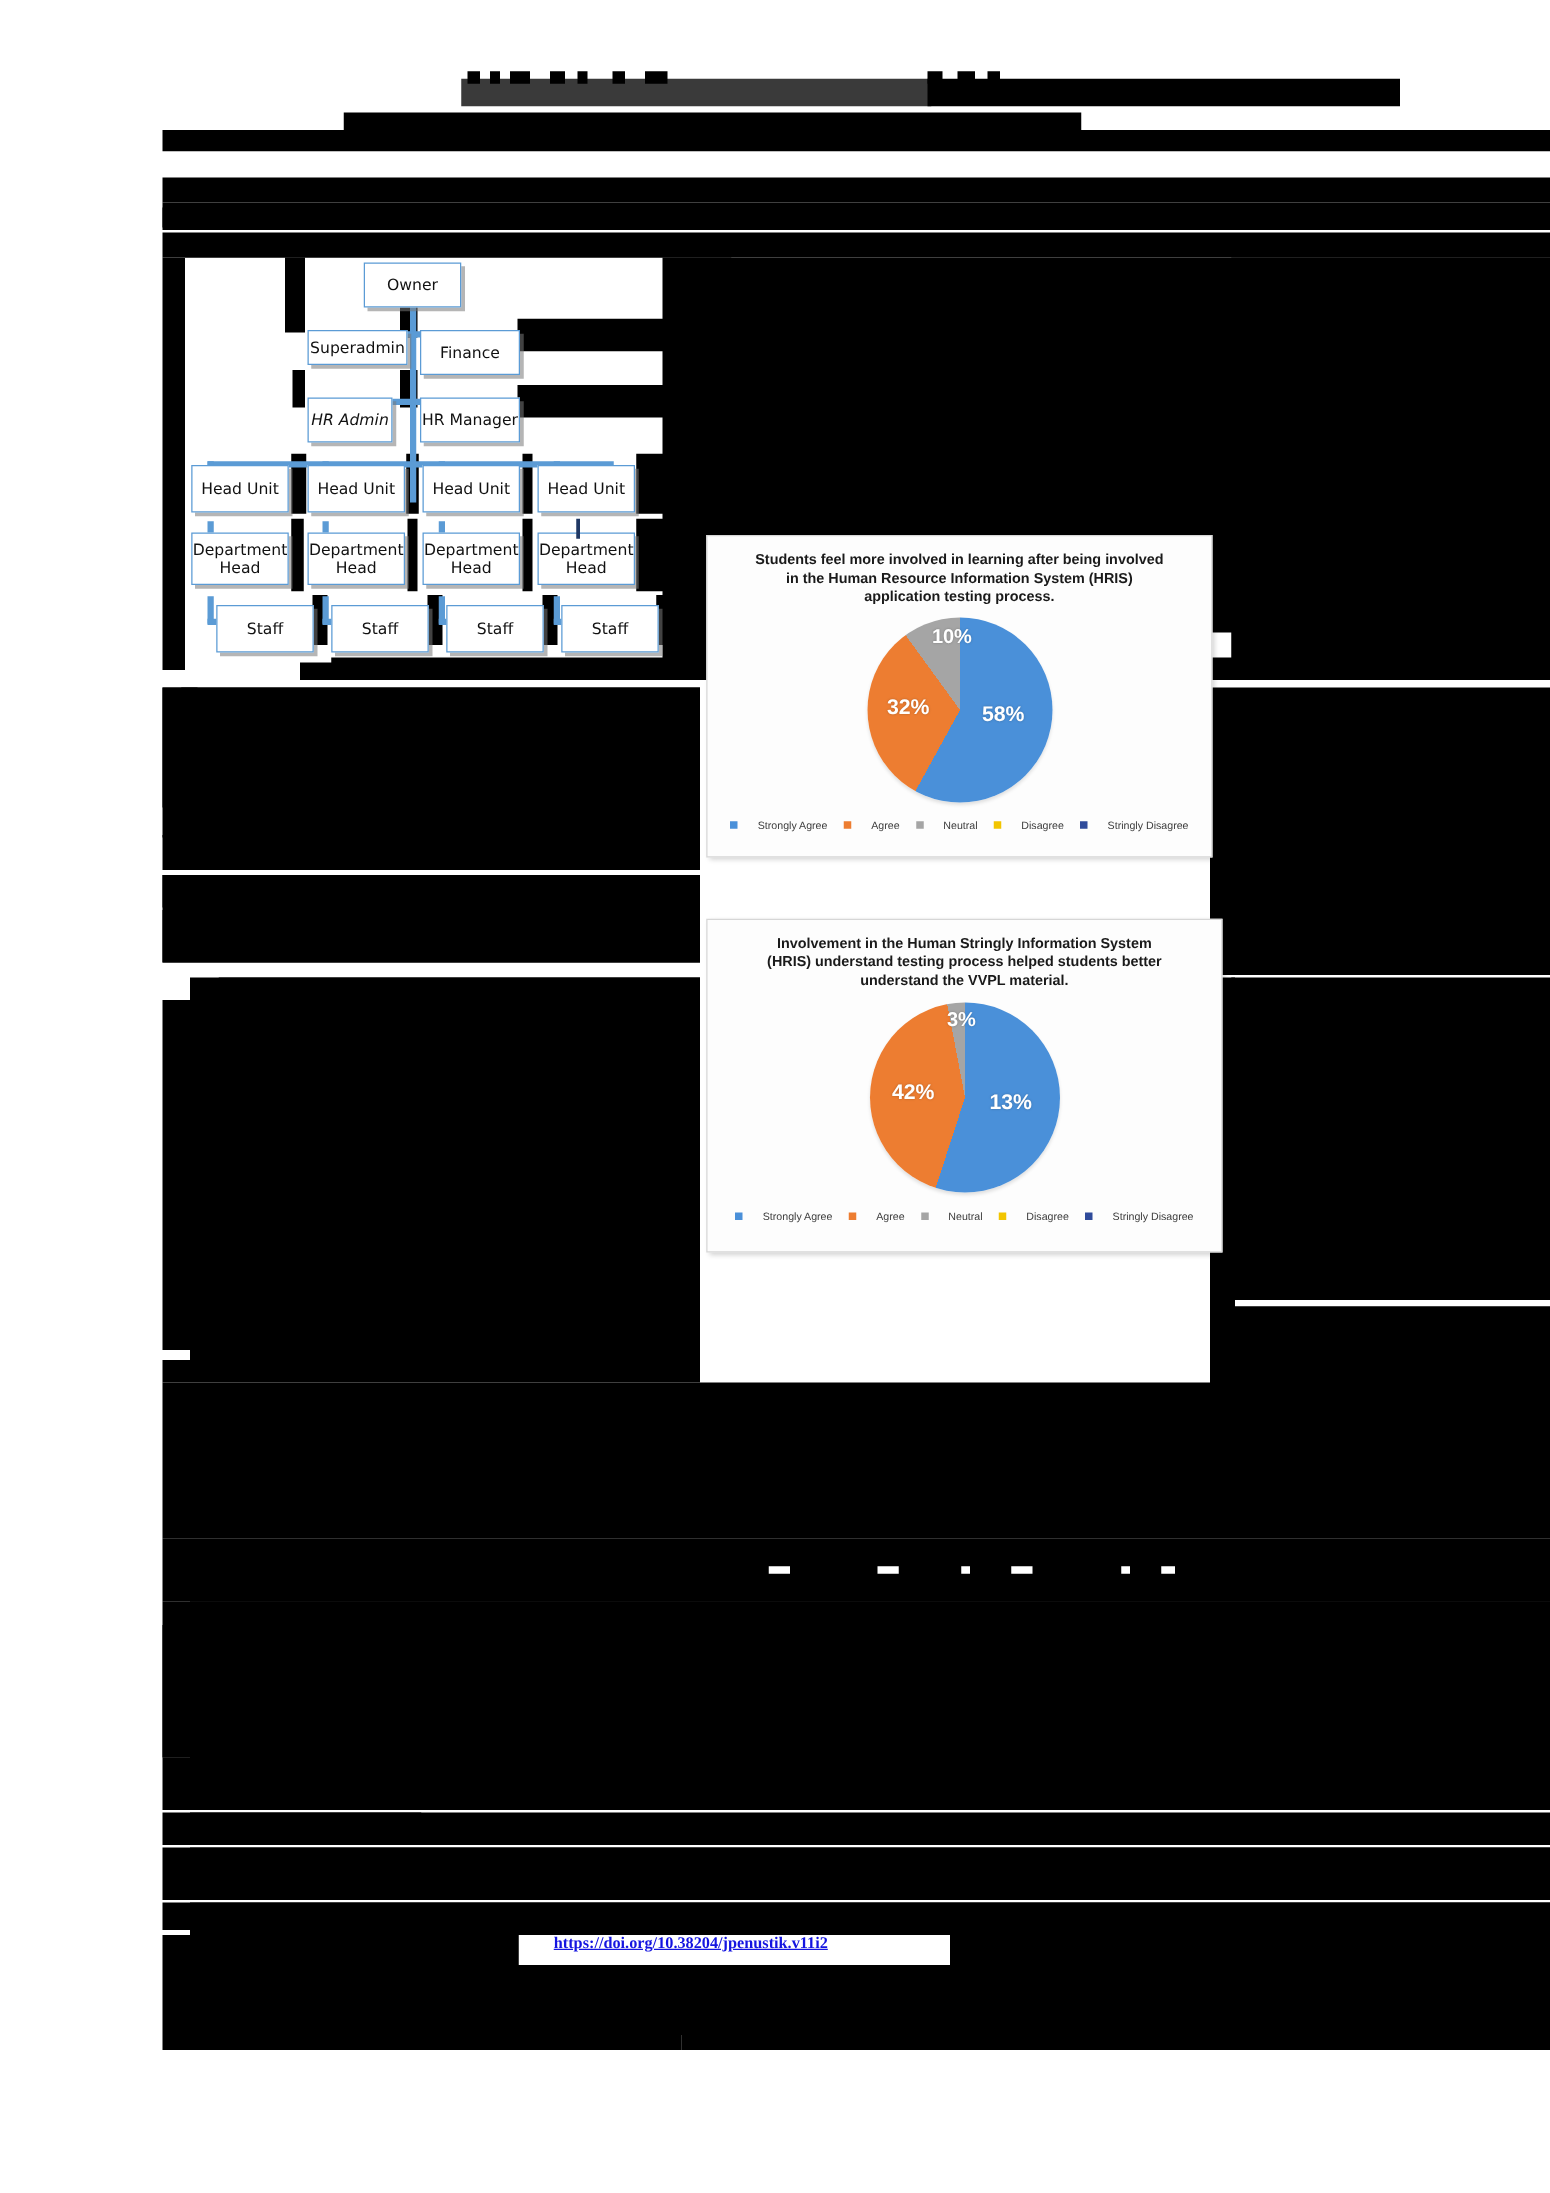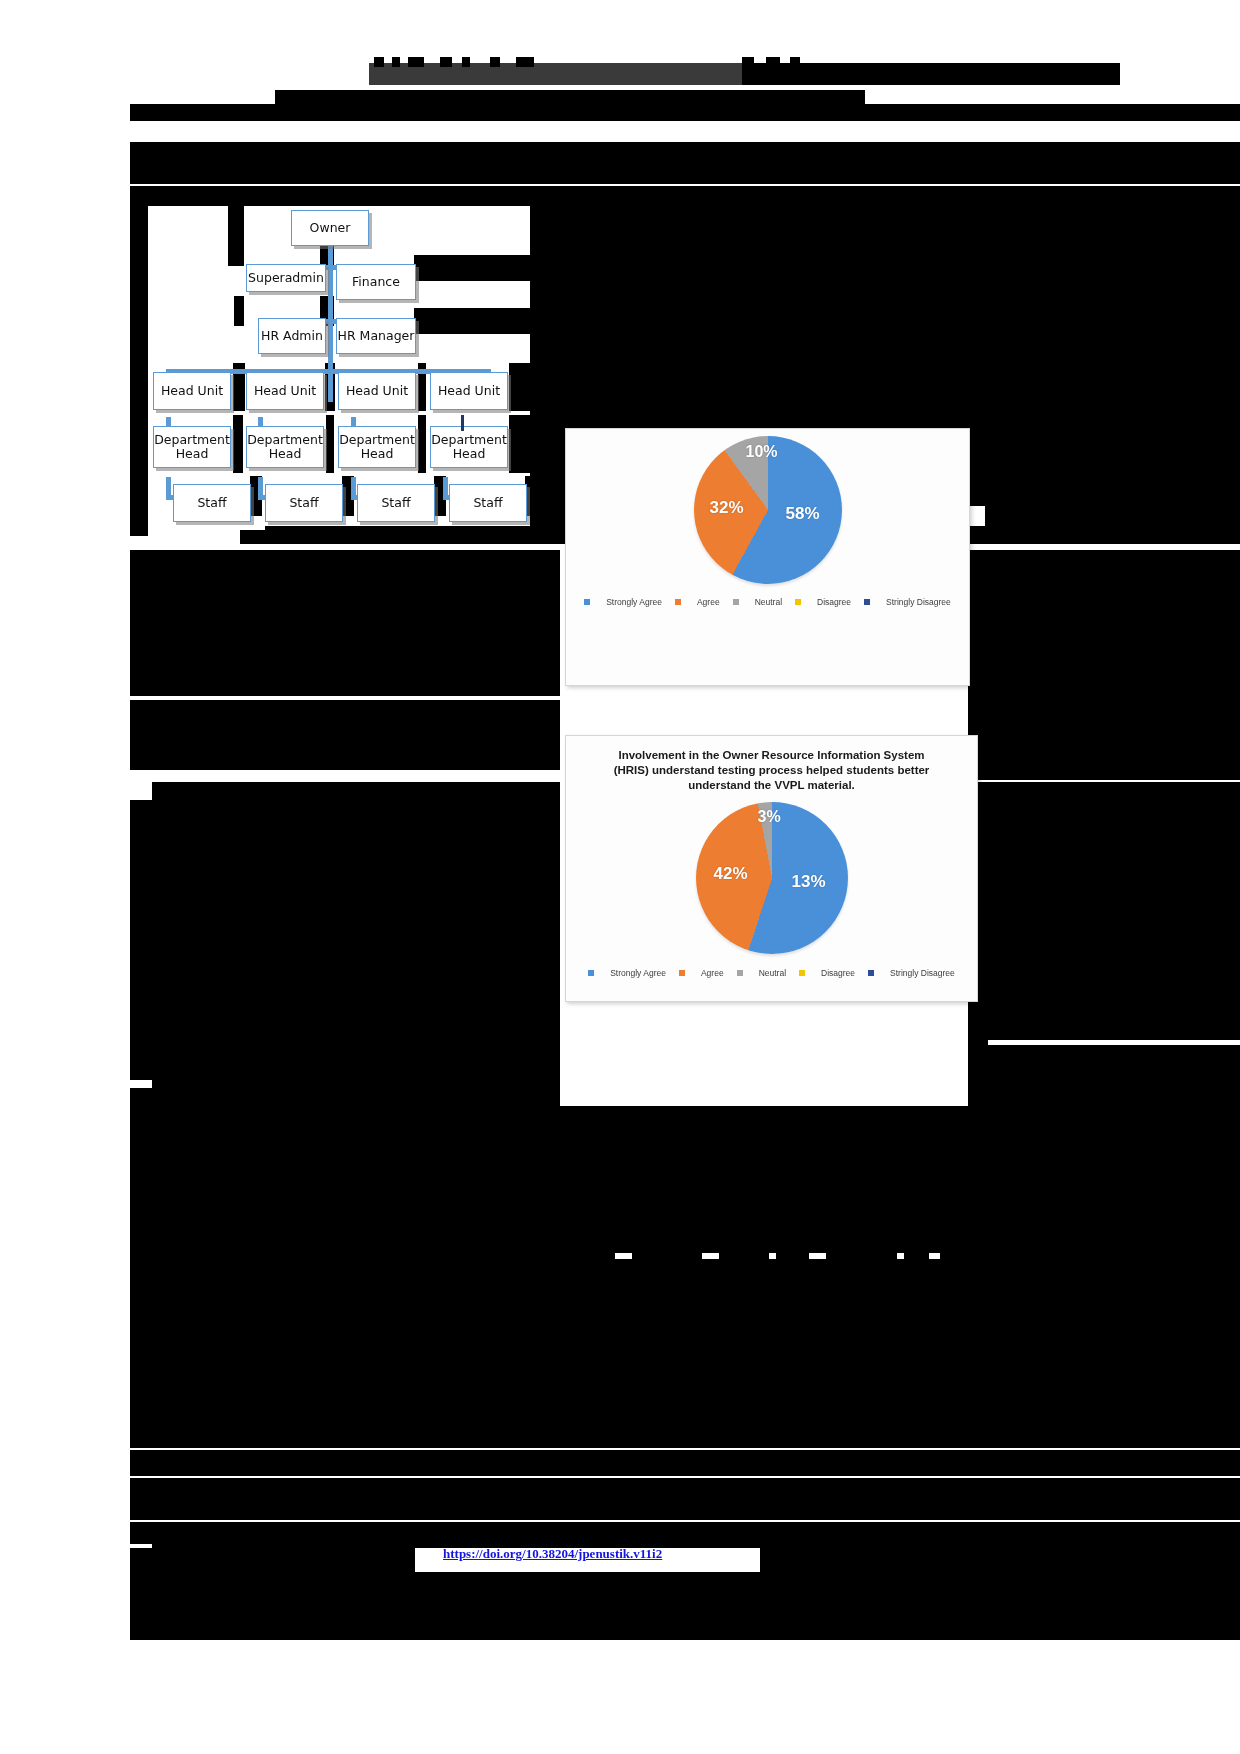--- a/index.html
+++ b/index.html
@@ -237,21 +237,21 @@
       <span>Owner</span>
     </div>
 
     <div class="oc-box" style="left:98px;top:59px;width:80px;height:28px;">
       <span>Superadmin</span>
     </div>
     <div class="oc-box" style="left:188px;top:59px;width:80px;height:36px;">
       <span>Finance</span>
     </div>
 
-    <div class="oc-box" style="left:110px;top:113px;width:68px;height:36px;">
+    <div class="oc-box" style="left:98px;top:113px;width:68px;height:36px;font-style:italic;">
       <span>HR Admin</span>
     </div>
     <div class="oc-box" style="left:188px;top:113px;width:80px;height:36px;">
       <span>HR Manager</span>
     </div>
 
     <div class="oc-box" style="left:5px;top:167px;width:78px;height:38px;">
       <span>Head Unit</span>
     </div>
     <div class="oc-box" style="left:98px;top:167px;width:78px;height:38px;">
@@ -285,20 +285,25 @@
     </div>
     <div class="oc-box" style="left:209px;top:279px;width:78px;height:38px;">
       <span>Staff</span>
     </div>
     <div class="oc-box" style="left:301px;top:279px;width:78px;height:38px;">
       <span>Staff</span>
     </div>
   </div>
 
   <div class="chart-panel" id="chart-panel-0" style="left:565px;top:428px;width:405px;height:258px;">
+    <div class="chart-title">
+      <div>Students feel more involved in learning after being involved</div>
+      <div>in the Human Resource Information System (HRIS)</div>
+      <div>application testing process.</div>
+    </div>
     <div class="pie-wrap" style="height:162px;">
       <div class="pie" id="pie-0" style="width: 148px; height: 148px; background: conic-gradient(rgb(74, 144, 217) 0deg, rgb(74, 144, 217) 208.8deg, rgb(237, 125, 49) 208.8deg, rgb(237, 125, 49) 324deg, rgb(165, 165, 165) 324deg, rgb(165, 165, 165) 360deg);">
         <span class="pie-label" style="left:92px;top:68px;font-size:17px;">58%</span>
         <span class="pie-label" style="left:16px;top:62px;font-size:17px;">32%</span>
         <span class="pie-label" style="left:52px;top:7px;font-size:16px;">10%</span>
       </div>
     </div>
     <div class="legend">
       <span class="legend-item">
         <i class="legend-swatch" style="background:#4a90d9;"></i>
@@ -318,21 +323,21 @@
       </span>
       <span class="legend-item">
         <i class="legend-swatch" style="background:#2f4b9b;"></i>
         <span>Stringly Disagree</span>
       </span>
     </div>
   </div>
 
   <div class="chart-panel" id="chart-panel-1" style="left:565px;top:735px;width:413px;height:267px;">
     <div class="chart-title">
-      <div>Involvement in the Owner Resource Information System</div>
+      <div>Involvement in the Human Stringly Information System</div>
       <div>(HRIS) understand testing process helped students better</div>
       <div>understand the VVPL material.</div>
     </div>
     <div class="pie-wrap" style="height:168px;">
       <div class="pie" id="pie-1" style="width: 152px; height: 152px; background: conic-gradient(rgb(74, 144, 217) 0deg, rgb(74, 144, 217) 198deg, rgb(237, 125, 49) 198deg, rgb(237, 125, 49) 349.2deg, rgb(165, 165, 165) 349.2deg, rgb(165, 165, 165) 360deg);">
         <span class="pie-label" style="left:96px;top:70px;font-size:17px;">13%</span>
         <span class="pie-label" style="left:18px;top:62px;font-size:17px;">42%</span>
         <span class="pie-label" style="left:62px;top:6px;font-size:16px;">3%</span>
       </div>
     </div>

